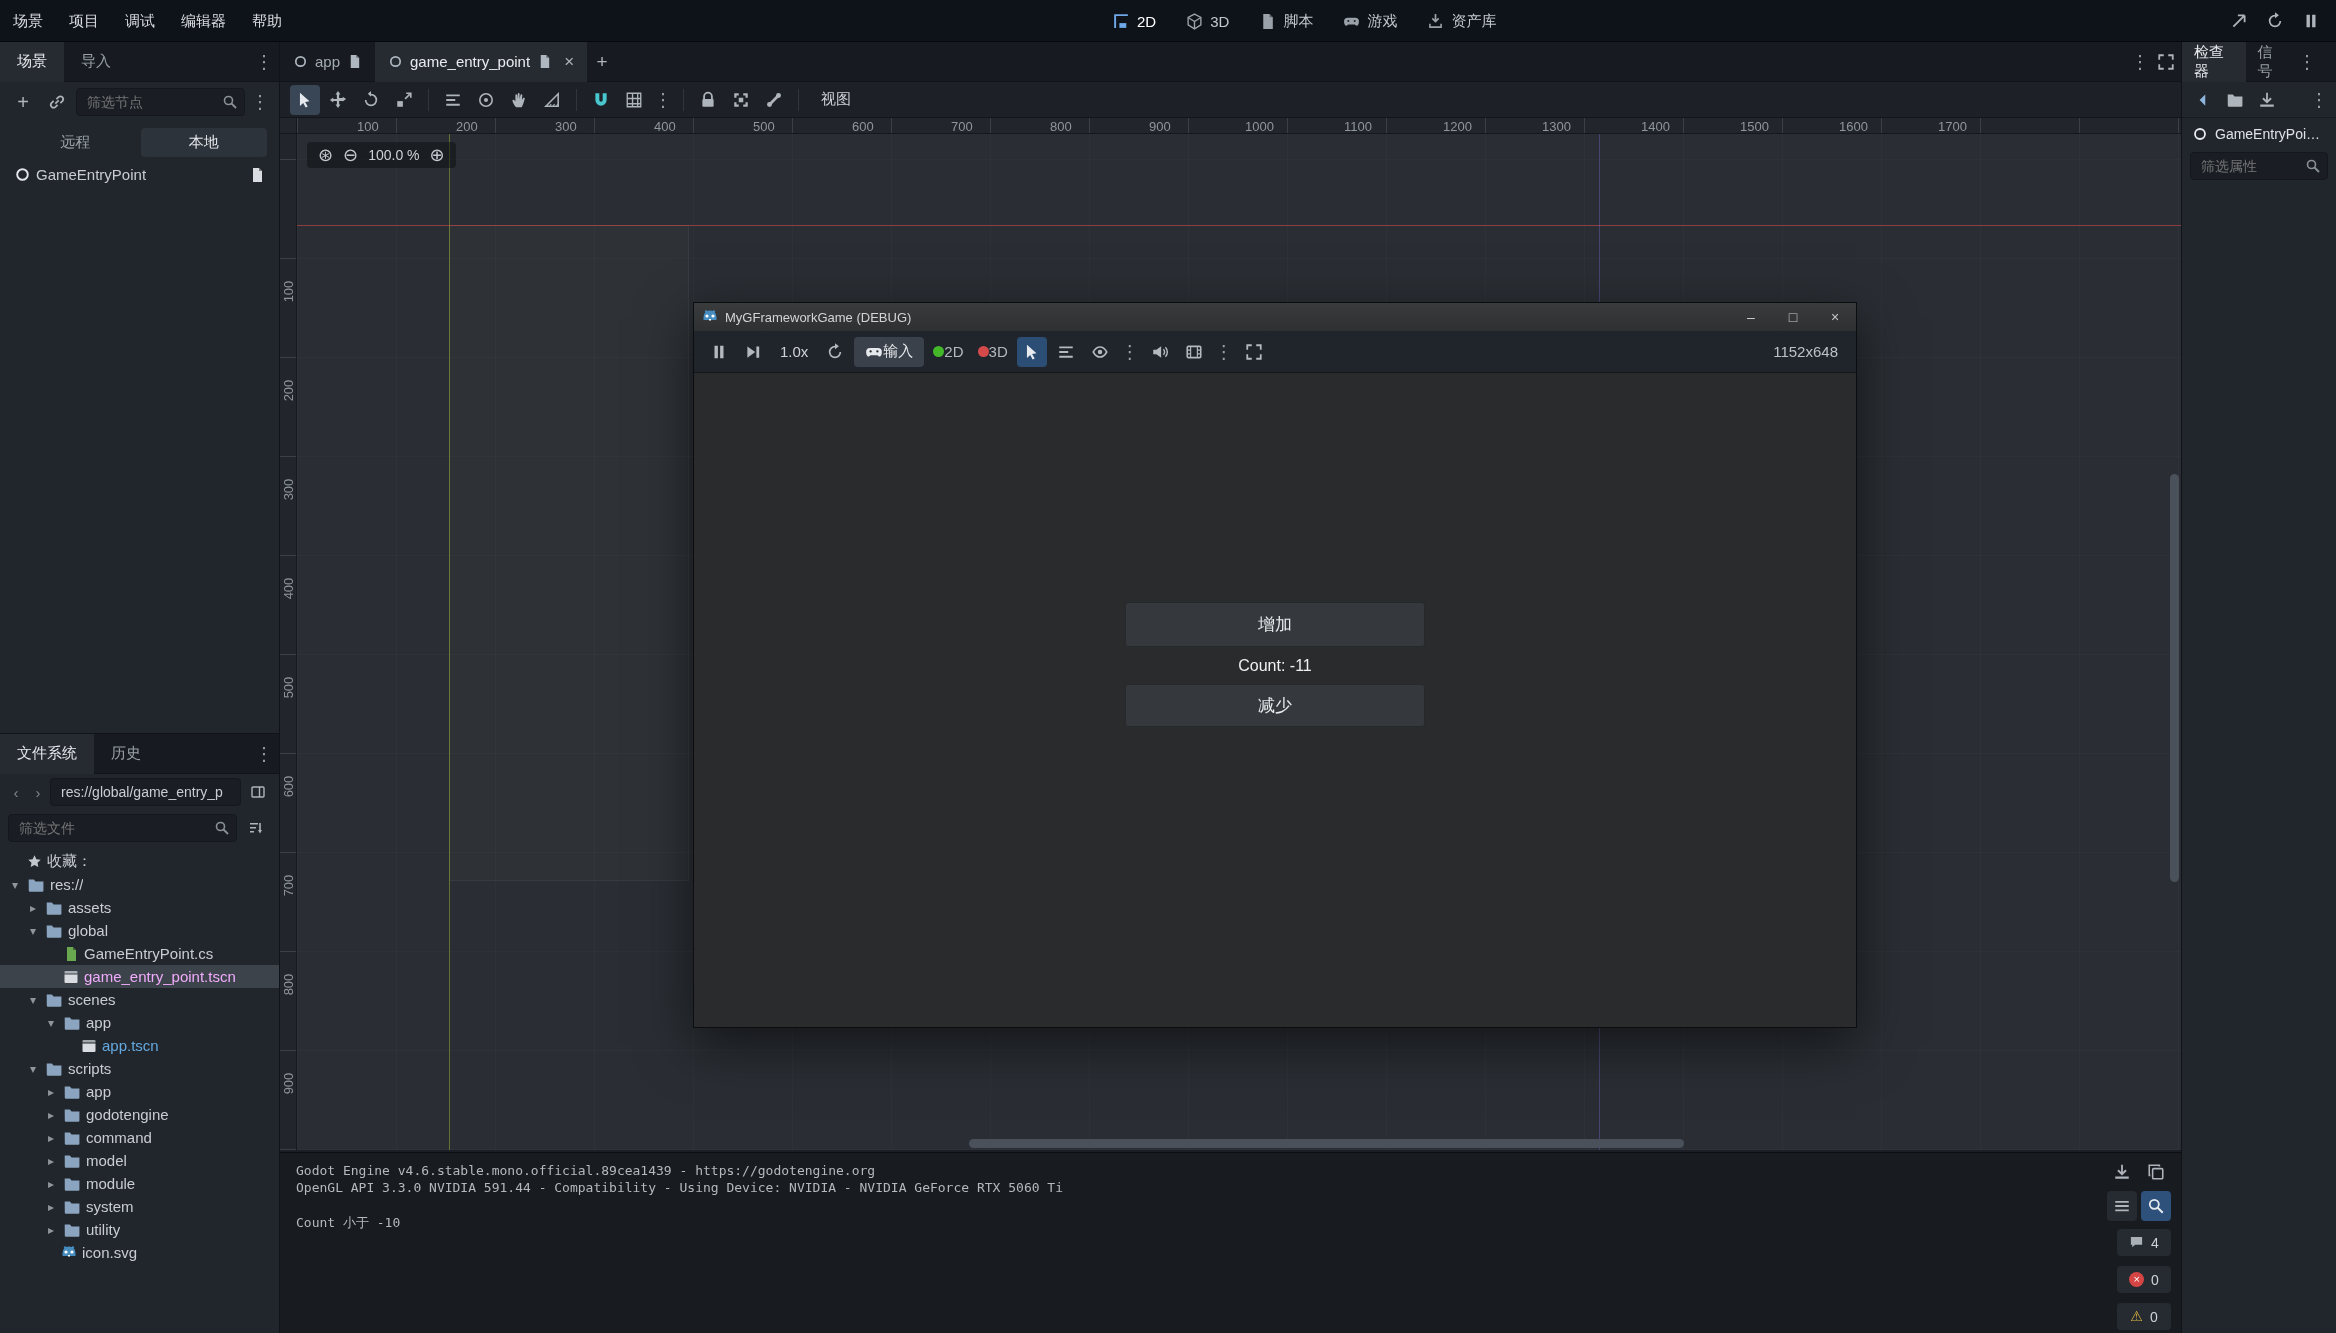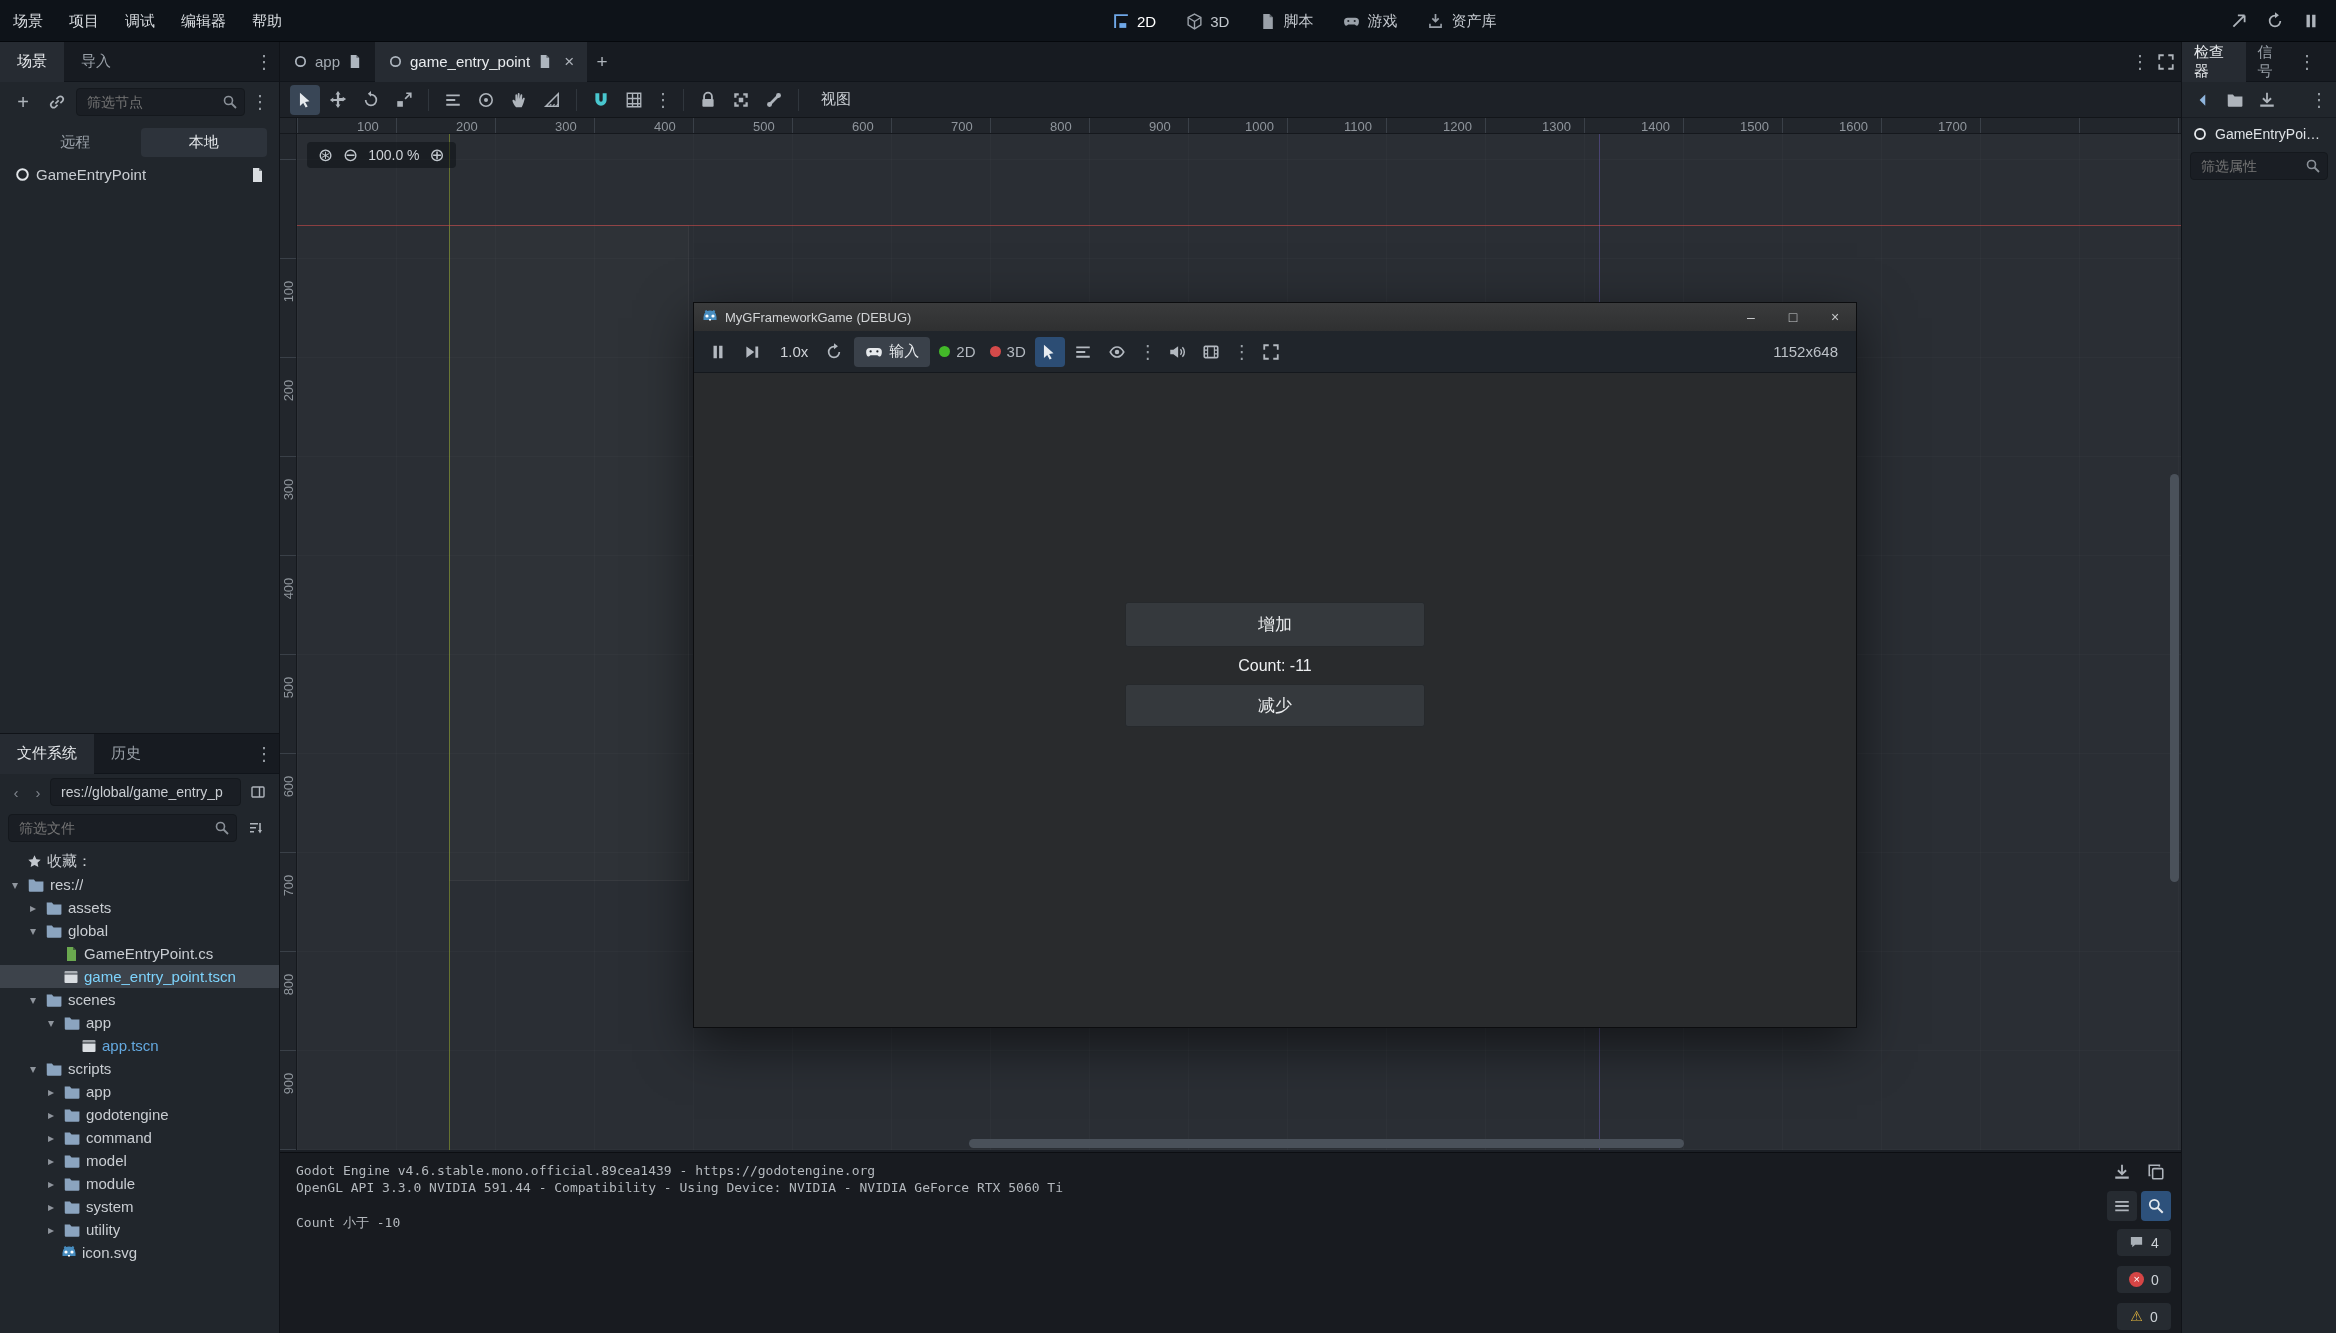--- a/index.html
+++ b/index.html
@@ -27,21 +27,21 @@
 .dtab.active{background:#262b32;color:#e6e9ec}
 .tin{height:28px;background:#1a1e24;border:1px solid #14181d;border-radius:4px;color:#c9cdd2;font-size:14px;padding:0 28px 0 10px;outline:none;font-family:inherit;width:100%}
 .search{position:relative;flex:1}
 .search svg.ic{position:absolute;right:7px;top:6px;width:16px;height:16px;color:#8a9098}
 .seg{display:flex;margin:6px 12px;gap:2px}
 .seg-btn{flex:1;height:29px;display:flex;align-items:center;justify-content:center;border-radius:4px;color:#9aa1a9;font-size:15px;cursor:pointer}
 .seg-btn.active{background:#2d333b;color:#e4e7ea}
 
 .tree-row{display:flex;align-items:center;height:23px;font-size:15px;color:#c9cdd2;cursor:pointer;gap:5px;padding-right:8px}
 .tree-row .tw{width:14px;color:#8f959d;font-size:12px;text-align:center;flex:none}
-.tree-row.sel{background:#3d434b;color:#7dd3fc}
+.tree-row.sel{background:#3d434b;color:#f0abfc}
 .tree-row .lbl{white-space:nowrap;overflow:hidden;text-overflow:ellipsis}
 .tree-row.openscene .lbl{color:#64a9e0}
 .fold{color:#8ba4bf}
 .scn{color:#d9dde1}
 .csi{color:#6aa84f}
 
 #scene-tabs{background:#171b21;display:flex;align-items:center;border-bottom:1px solid #10141a}
 .stab{display:flex;align-items:center;gap:7px;height:40px;padding:0 13px;color:#a3aab2;font-size:15px;cursor:pointer}
 .stab.active{background:#262b32;color:#e8ebee}
 .stab .close{margin-left:5px;color:#aeb4bb;font-size:17px}
@@ -70,21 +70,21 @@
 .hscroll{position:absolute;left:0;right:14px;bottom:2px;height:9px}
 .hscroll .thumbh{position:absolute;top:0;height:9px;border-radius:5px;background:#4a515a}
 
 .gwin{position:absolute;background:#292b2d;border:1px solid #0c0d0f;box-shadow:0 16px 50px rgba(0,0,0,.55);display:flex;flex-direction:column}
 .gw-title{height:28px;background:linear-gradient(#3a3b3c,#2f3031);padding-left:8px;gap:7px;flex:none;display:flex;align-items:center}
 .gw-title svg.ic{width:16px;height:16px}
 .gw-title-text{font-size:13px;color:#d2d4d6}
 .gw-btns{margin-left:auto;display:flex;height:100%}
 .gw-btns span{width:42px;display:flex;align-items:center;justify-content:center;color:#c6c8ca;font-size:14px;cursor:pointer}
 .gw-toolbar{height:42px;background:#20252b;border-bottom:1px solid #14181d;gap:4px;padding:0 10px;flex:none;display:flex;align-items:center}
-.gbtn{height:30px;min-width:30px;border-radius:4px;display:flex;align-items:center;justify-content:space-between;color:#b3b9c0;gap:6px;padding:0 5px;cursor:pointer;font-size:15px}
+.gbtn{height:30px;min-width:30px;border-radius:4px;display:flex;align-items:center;justify-content:center;color:#b3b9c0;padding:0 5px;cursor:pointer;font-size:15px}
 .gbtn.input-mode{background:#3a414a;color:#e6e9ec;padding:0 11px}
 .gbtn.sel{background:#2c4d74;color:#e8ecf0}
 .dot{width:11px;height:11px;border-radius:50%;flex:none}
 .dot.g{background:#43b929}
 .dot.r{background:#d44a4a}
 .gw-speed{font-size:15px;color:#ced2d7;padding:0 8px}
 .gw-res{margin-left:auto;font-size:15px;color:#bcc1c7;padding-right:8px}
 .gw-content{flex:1;display:flex;flex-direction:column;align-items:center;padding-top:229px;background:#292b2d}
 .gd-btn{width:300px;height:45px;background:#35393d;border:1px solid #26292c;border-radius:3px;color:#e9ebed;font-size:17px;font-family:Liberation Serif, serif;cursor:pointer}
 .gd-btn.small{height:43px}

